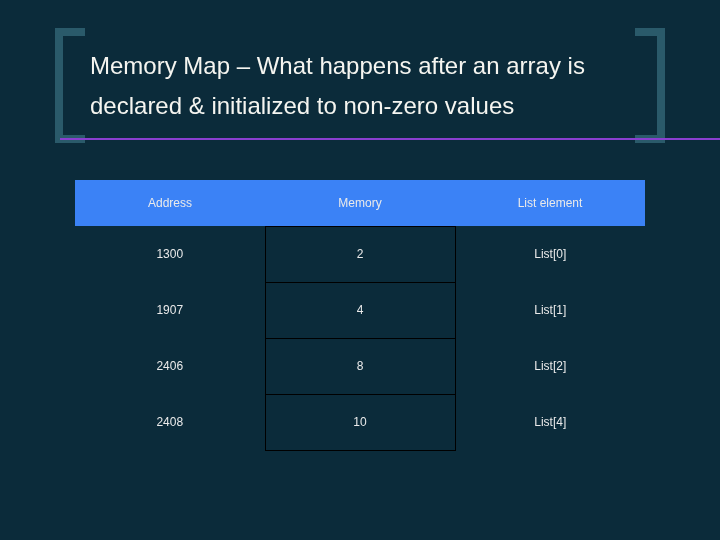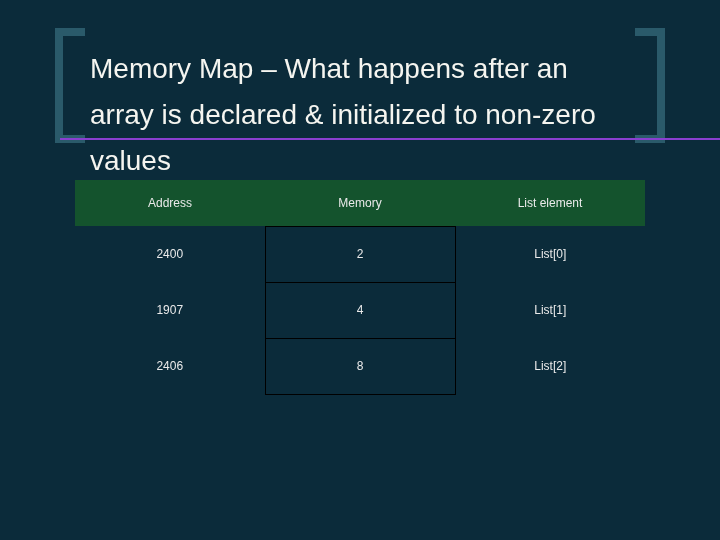--- a/index.html
+++ b/index.html
@@ -31,42 +31,42 @@
   .bracket-left {
     left: 55px;
     border-left: 8px solid #2a5a6a;
   }
   .bracket-right {
     right: 55px;
     border-right: 8px solid #2a5a6a;
   }
   .title-text {
     padding: 6px 30px 10px 30px;
-    font-size: 28px;
+    font-size: 24px;
     line-height: 1.65;
     color: #f5f5f0;
     font-weight: normal;
   }
   .title-underline {
     position: absolute;
     left: 0px;
     right: -60px;
     top: 98px;
     height: 0;
     border-bottom: 2px solid #8a3fd0;
   }
   .table {
     position: absolute;
     top: 180px;
     left: 75px;
     width: 570px;
     border-collapse: collapse;
   }
   .table th {
-    background: #14532d;
+    background: #3b82f6;
     color: #eaeaea;
     font-weight: normal;
     font-family: Arial, sans-serif;
     font-size: 12px;
     height: 46px;
     vertical-align: middle;
     text-align: center;
   }
   .table td {
     color: #eaeaea;
@@ -99,30 +99,35 @@
   <table class="table">
     <thead>
       <tr>
         <th class="col-address">Address</th>
         <th class="col-memory">Memory</th>
         <th class="col-element">List element</th>
       </tr>
     </thead>
     <tbody>
       <tr>
-        <td>2400</td>
+        <td>1300</td>
         <td class="mem-cell">2</td>
         <td>List[0]</td>
       </tr>
       <tr>
         <td>1907</td>
         <td class="mem-cell">4</td>
         <td>List[1]</td>
       </tr>
       <tr>
         <td>2406</td>
         <td class="mem-cell">8</td>
         <td>List[2]</td>
       </tr>
+      <tr>
+        <td>2408</td>
+        <td class="mem-cell">10</td>
+        <td>List[4]</td>
+      </tr>
     </tbody>
   </table>
 
 </div>
 
 </body></html>

